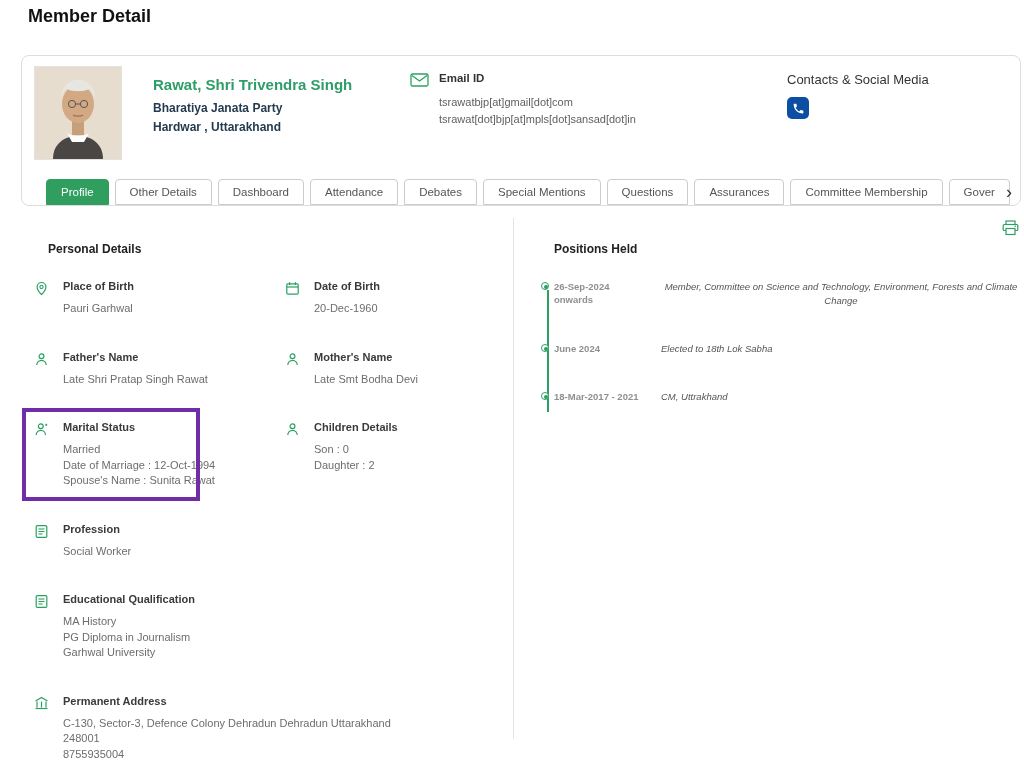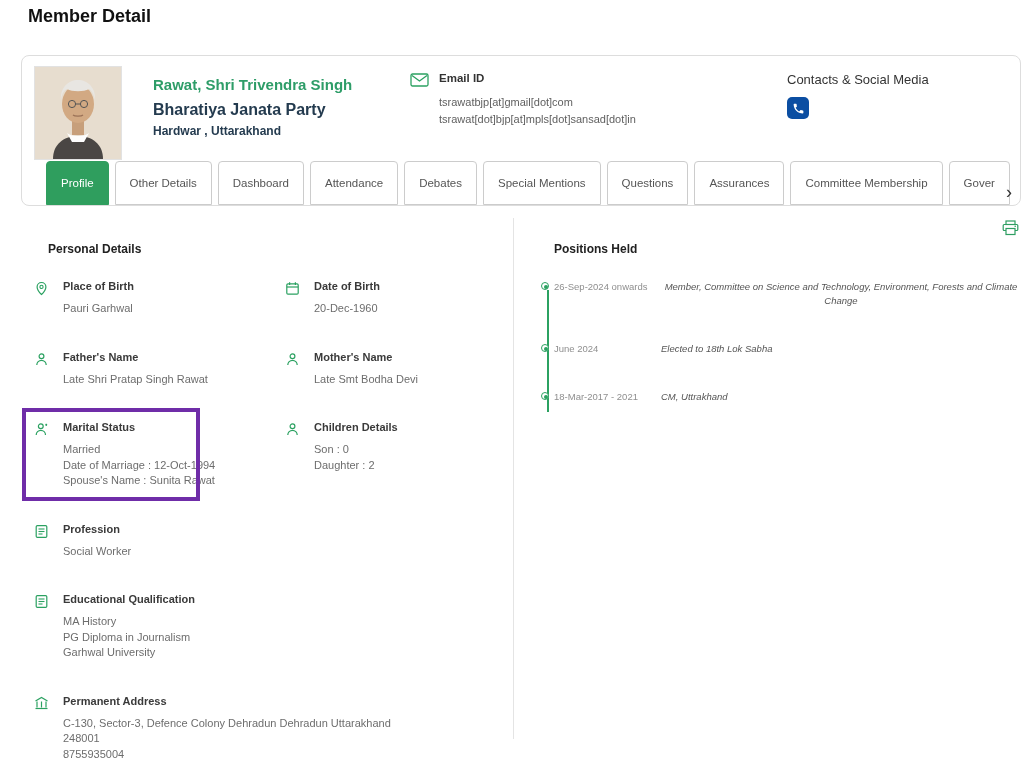--- a/index.html
+++ b/index.html
@@ -8,35 +8,35 @@
 
   .page-title { position:absolute; left:28px; top:6px; font-size:18px; font-weight:bold; color:#111; }
 
   
   .card { position:absolute; left:21px; top:55px; width:1000px; height:151px;
           border:1px solid #ddd; border-radius:8px; background:#fff;padding-left:48px; }
   .photo { position:absolute; left:12px; top:10px; width:88px; height:94px;
            border:1px solid #e2e2e2; background:#e7ddcf; overflow:hidden; }
   .identity { position:absolute; left:131px; top:20px; }
   .m-name { font-size:15px; font-weight:bold; color:#2e9d68; margin-bottom:8px; }
-  .m-party { font-size:16px; font-weight:bold; color:#243b4f; margin-bottom:5px; }
+  .m-party { font-size:12px; font-weight:bold; color:#243b4f; margin-bottom:5px; }
   .m-const { font-size:12px; font-weight:bold; color:#243b4f; }
 
   .email-block { position:absolute; left:388px; top:16px; display:flex; gap:14px; }
   .email-label { font-size:11.5px; font-weight:bold; color:#333; margin-bottom:10px; }
   .email-line { font-size:11px; color:#5f5f5f; line-height:17px; }
 
   .contacts-block { position:absolute; left:765px; top:16px; }
   .contacts-label { font-size:13px; color:#333; margin-bottom:10px; }
   .phone-btn { width:22px; height:22px; border:none; border-radius:5px; background:#0b4ea2;
                display:flex; align-items:center; justify-content:center; cursor:pointer; }
 
   
   .tabs { position:absolute; left:24px; bottom:0; right:26px; display:flex; gap:6px; align-items:flex-end; }
-  .tab { height:44px; padding:0 14px; display:flex; align-items:center; border:1px solid #ccc;
+  .tab { height:26px; padding:0 14px; display:flex; align-items:center; border:1px solid #ccc;
          border-radius:4px 4px 0 0; background:#fff; color:#555; font-size:11.5px;
          white-space:nowrap; cursor:pointer; }
   .tab.active { background:#2f9e5e; border-color:#2f9e5e; color:#fff; }
   .tab-chevron { position:absolute; right:8px; bottom:3px; font-size:18px; color:#333;
                  cursor:pointer; background:none; border:none; line-height:20px; }
 
   
   .content { position:absolute; left:21px; top:218px; width:1000px; height:535px; }
   .divider { position:absolute; left:492px; top:0; bottom:14px; width:1px; background:#e4e4e4; }
   .print-btn { position:absolute; right:2px; top:2px; background:none; border:none; cursor:pointer; }
@@ -58,21 +58,21 @@
                     border:4px solid #6f2da8; pointer-events:none; }
 
   
   .timeline { position:relative; margin-top:24px; }
   .t-line { position:absolute; left:4.5px; top:10px; width:2px; height:122px; background:#2ba161; }
   .t-item { position:relative; padding-left:12px; display:flex; margin-bottom:34px; }
   .t-dot { position:absolute; left:-1px; top:2px; width:8px; height:8px; border:1.5px solid #2ba161;
            border-radius:50%; background:#fff; }
   .t-dot::after { content:""; position:absolute; left:2px; top:2px; width:4px; height:4px;
                   border-radius:50%; background:#2ba161; }
-  .t-date { flex:none; width:95px; font-size:9.5px; color:#8f8f8f; line-height:13px; }
+  .t-date { flex:none; width:95px; font-size:9.5px; color:#8f8f8f; line-height:13px;font-weight:bold; }
   .t-desc { margin-left:12px; max-width:370px; font-size:9.5px; font-style:italic;
             color:#555; line-height:14px;text-align:center; }
 </style>
 </head>
 <body>
 
 <div class="page">
 
   <h1 class="page-title">Member Detail</h1>
 

